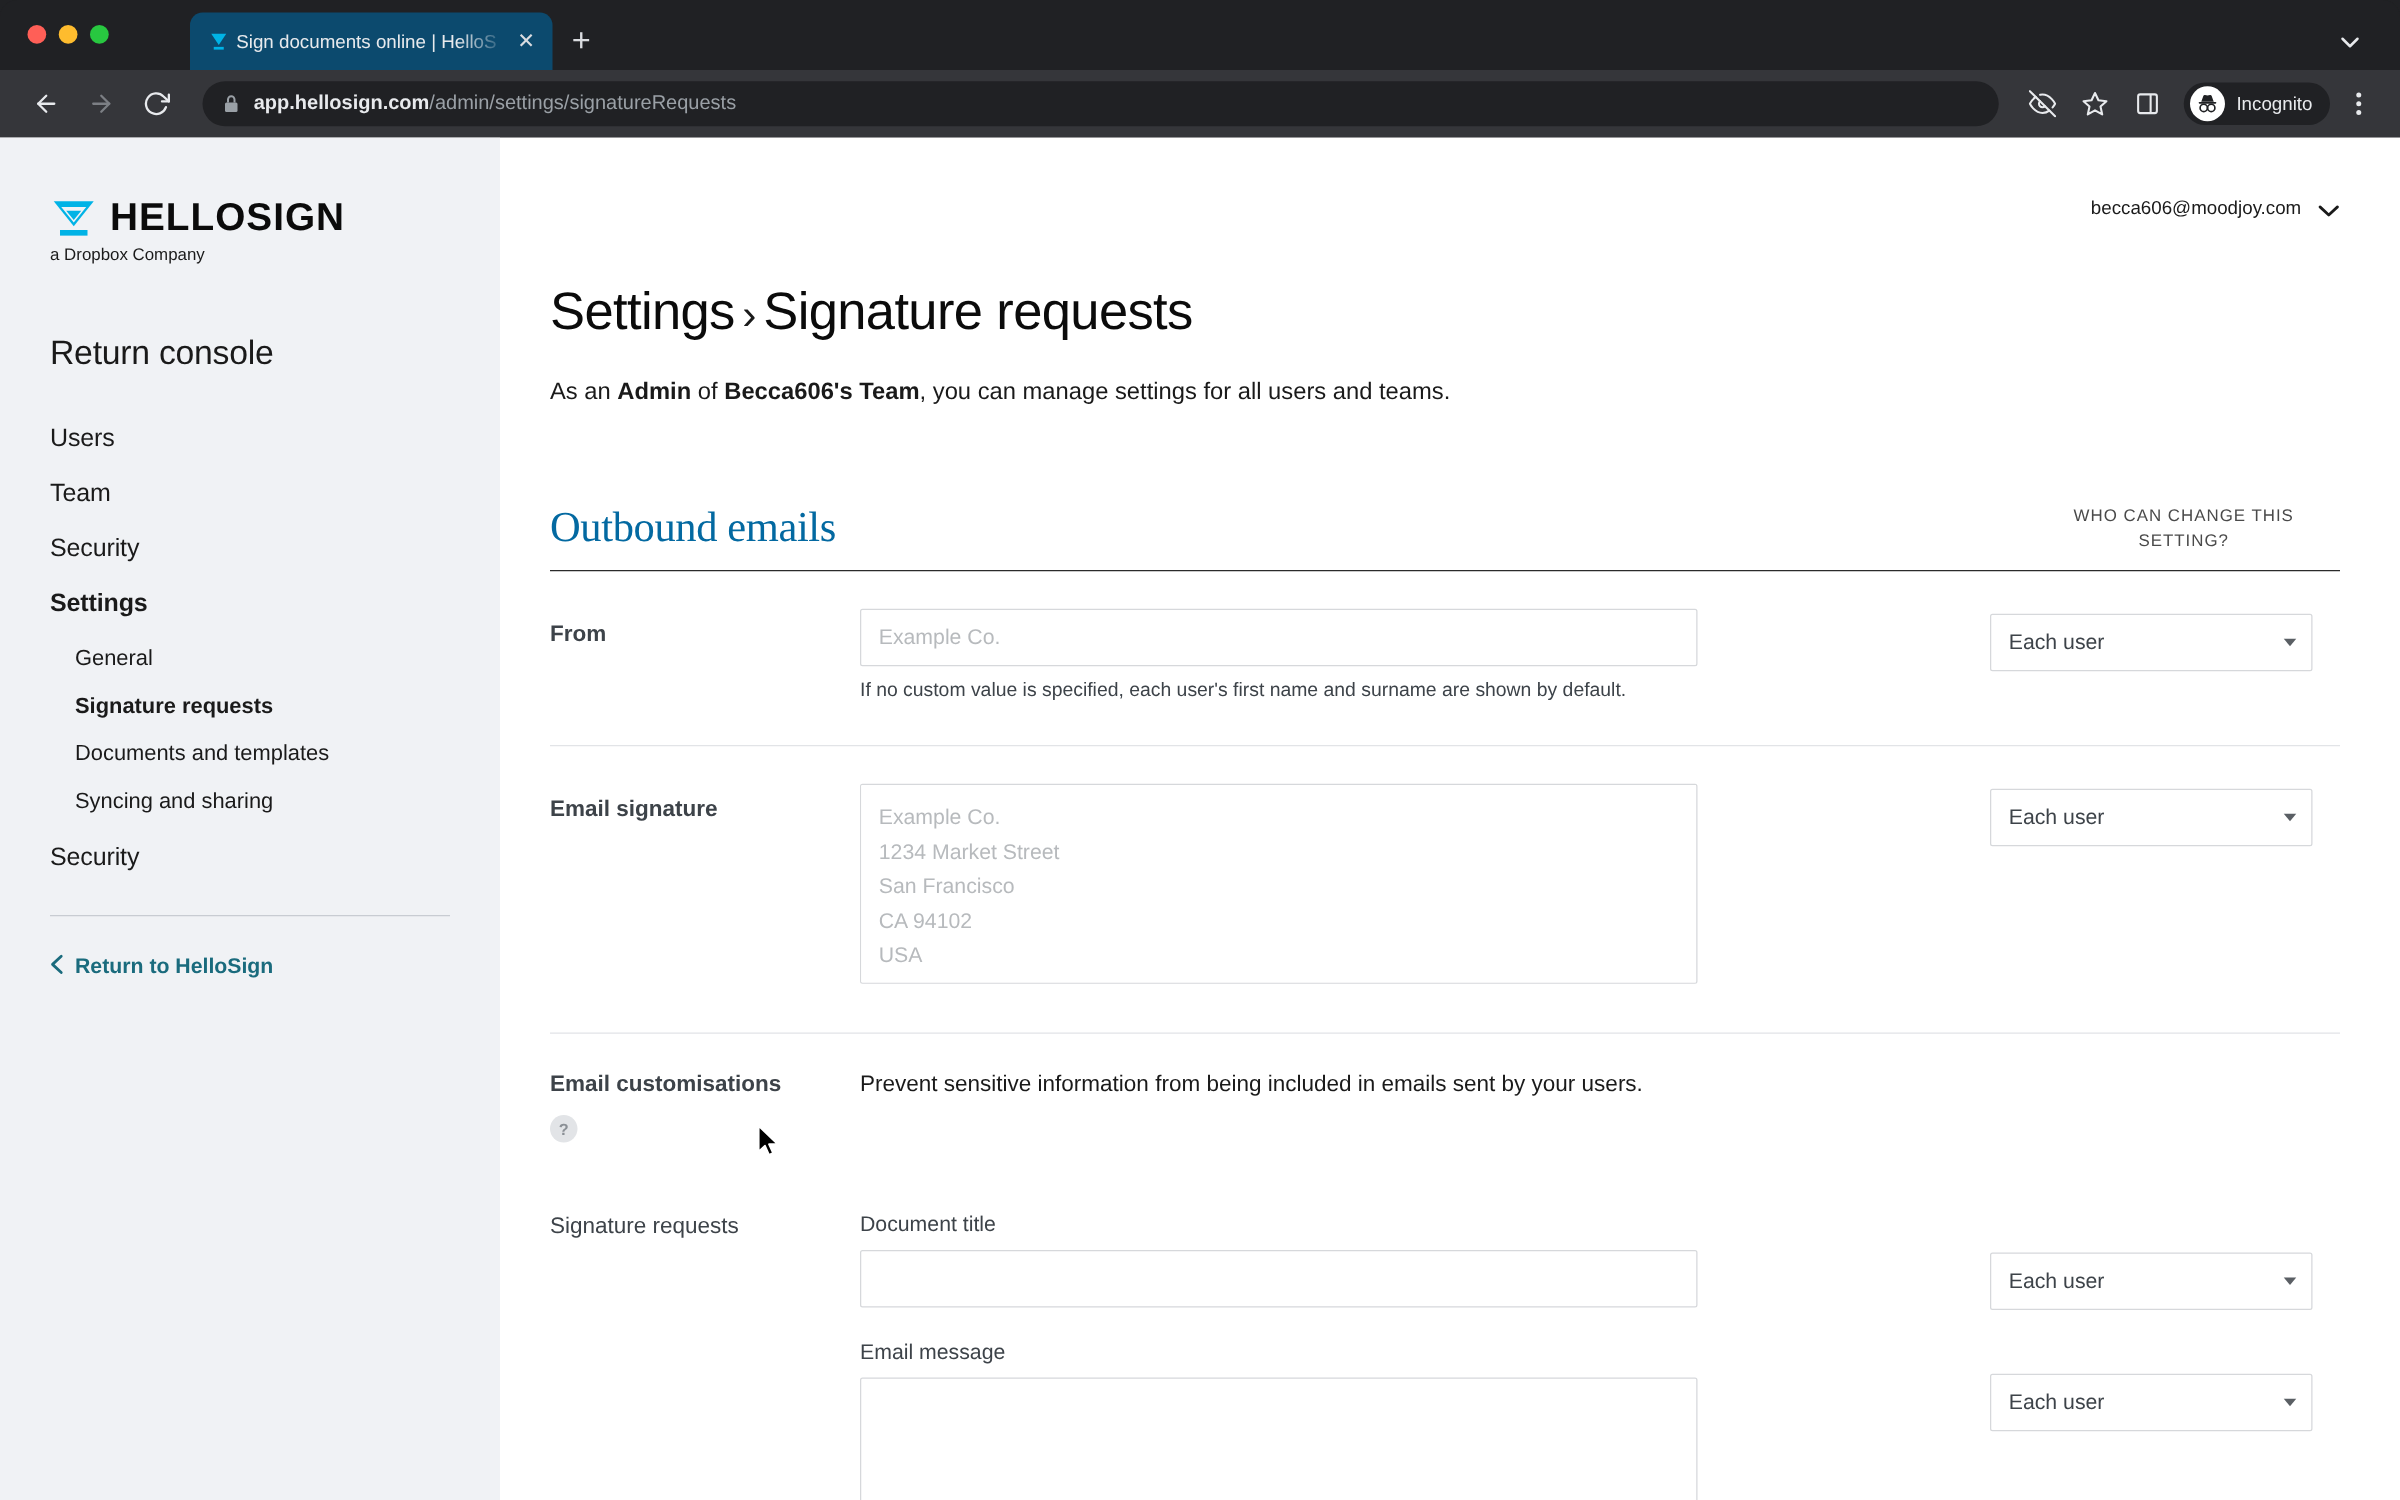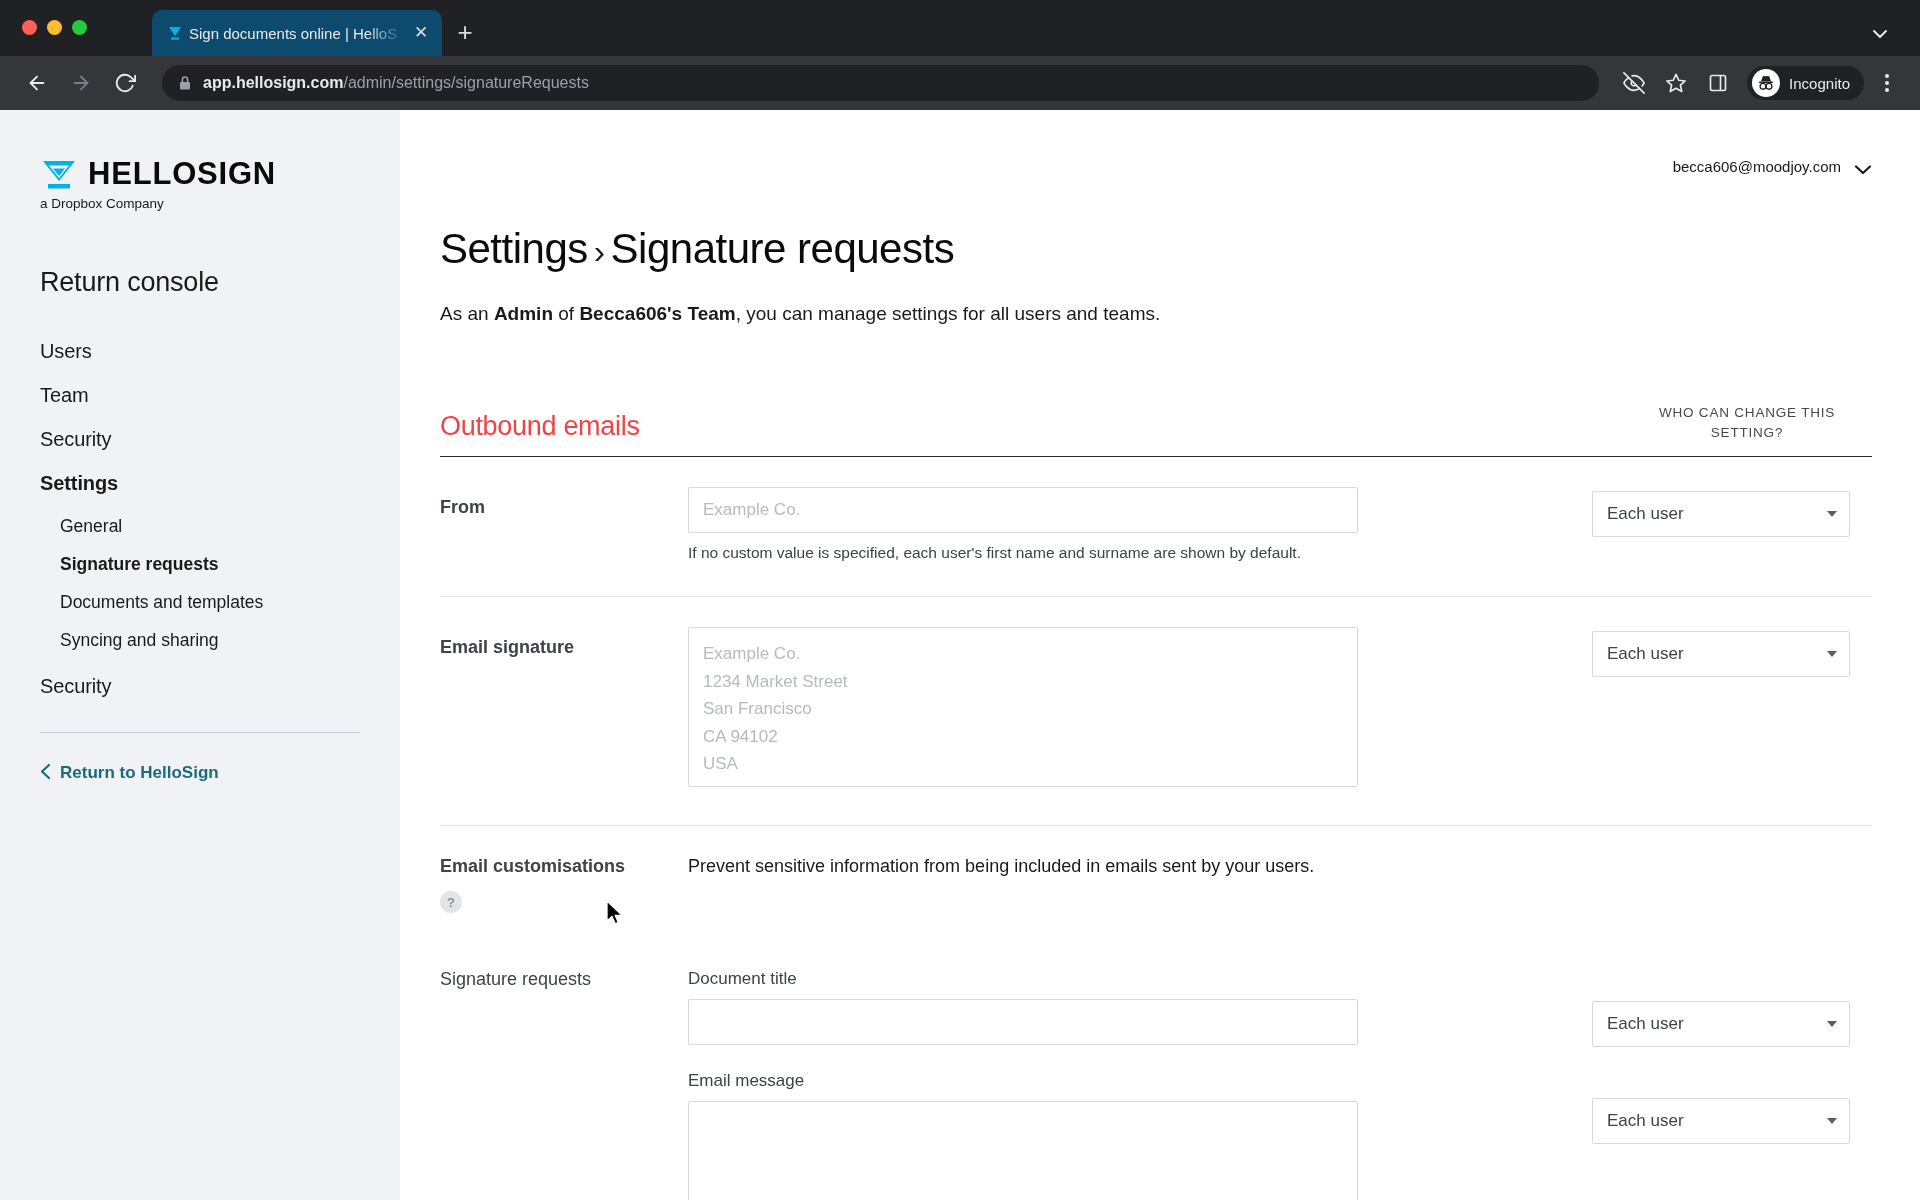--- a/index.html
+++ b/index.html
@@ -282,24 +282,25 @@
 
   #section-header {
     margin-top: 78px;
     display: flex;
     align-items: flex-end;
     justify-content: space-between;
     padding-bottom: 14px;
     border-bottom: 1px solid #2b2b2b;
   }
   #section-title {
-    font-size: 27px;
+    font-size: 34px;
     font-weight: 400;
-    color: #ef4444;
+    color: #0369a1;
     letter-spacing: -0.3px;
+    font-family: Liberation Serif, serif;
   }
   #who-can-change {
     width: 250px;
     text-align: center;
     font-size: 13.5px;
     letter-spacing: 0.8px;
     color: #4a4a4a;
     line-height: 1.45;
     text-transform: uppercase;
   }

